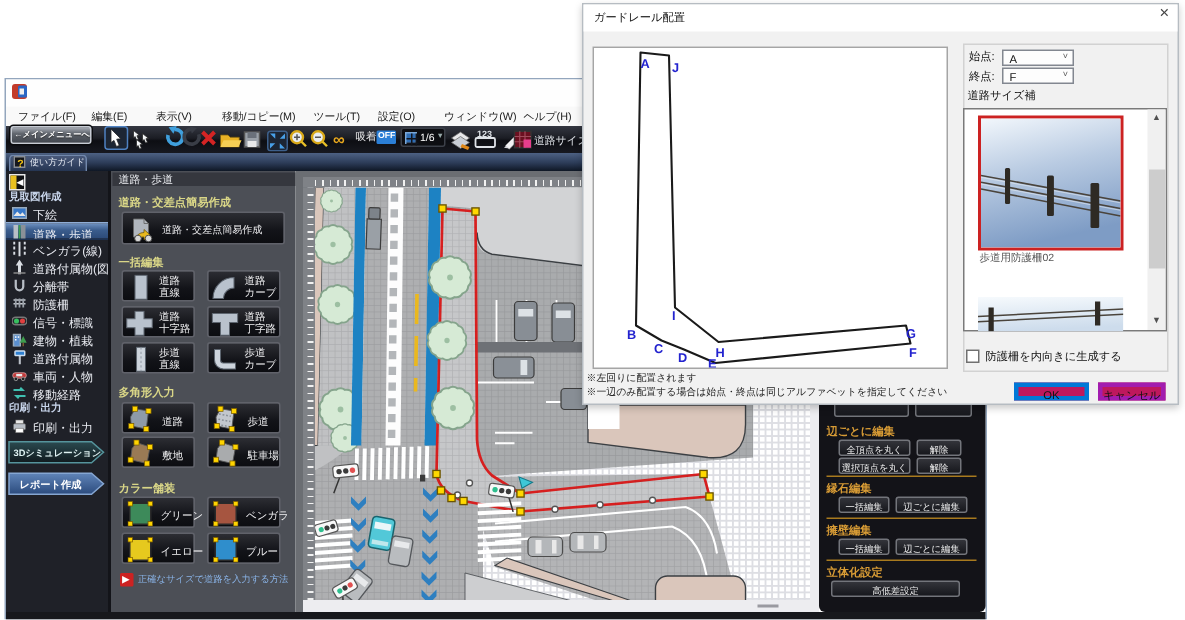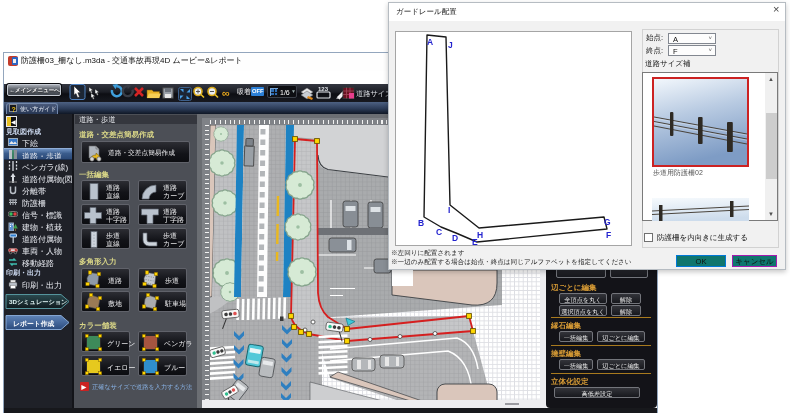--- a/index.html
+++ b/index.html
@@ -44,34 +44,43 @@
 #cwhite{position:absolute;left:210px;top:125px;width:330px;height:275px;background:#fff;
 background-image:linear-gradient(90deg,#dddee3 1px,transparent 1px),linear-gradient(#dddee3 1px,transparent 1px);
 background-size:4.35px 4.35px}
 #vscroll{position:absolute;left:540px;top:125px;width:6px;height:275px;background:#ededf0}
 #hscroll{position:absolute;left:202px;top:400px;width:344px;height:8px;background:#ededf0}
 #botbar{position:absolute;left:4px;top:408px;width:653px;height:5px;background:#17181c}
 
 #dlg{position:absolute;left:388px;top:2px;width:398px;height:268px;background:#f1f1f1;
 border:1px solid #b6bcc2;box-shadow:0 2px 5px rgba(0,0,0,.22)}
 #dlgtitle{position:absolute;left:389px;top:3px;width:396px;height:18px;background:#fff}
-.win-btn{position:absolute;background:#0f766e;border:1px solid #a21caf;font-size:7.5px;color:#111;text-align:center;white-space:nowrap}
+.win-btn{position:absolute;background:#be185d;border:3px solid #a21caf;font-size:7.5px;color:#111;text-align:center;white-space:nowrap}
 .combo{position:absolute;width:48px;height:11px;background:#fdfdfd;border:1px solid #828790;font-size:7.5px;color:#111}
 .combo i{position:absolute;right:3px;top:1px;font-style:normal;color:#555;font-size:6px}
 .combo b{position:absolute;left:4px;top:1px;font-weight:normal}
 </style></head><body>
 <div id="stage">
 
 <div id="win"></div>
 <div id="titlebar"></div>
 <div class="abs" style="left:8px;top:56px;width:10px;height:10px;background:#c23b2a;border-radius:2px;overflow:hidden">
  <div class="abs" style="left:4px;top:1px;width:6px;height:8px;background:#2b66c4;border-radius:1px"></div>
  <div class="abs" style="left:5px;top:3px;width:3px;height:4px;background:#eee"></div>
 </div>
-<div class="t" style="left:21px;top:57px;font-size:8px;color:#101010">防護柵03_柵なし.m3da - 交通事故再現4D ムービー&amp;レポート</div>
+<div id="menubar">
+ <span style="left:8px">ファイル(F)</span>
+      <span style="left:57px">編集(E)</span>
+ <span style="left:100px">表示(V)</span>
+      <span style="left:144px">移動/コピー(M)</span>
+ <span style="left:205px">ツール(T)</span>
+      <span style="left:248px">設定(O)</span>
+ <span style="left:292px">ウィンドウ(W)</span>
+      <span style="left:345px">ヘルプ(H)</span>
+</div>
 <div id="toolbar"></div>
 
 <div class="abs" style="left:7px;top:84px;width:54px;height:12px;border:1px solid #c7ccd4;border-radius:2px;
 background:linear-gradient(#a6abb4,#62676f 40%,#41464e);box-shadow:0 0 0 1px #0a0b0e">
  <div class="t" style="left:1.5px;top:3px;font-size:5.5px;color:#fff;font-weight:bold;text-shadow:0 1px 1px #222">←メインメニューへ</div>
     </div>
 <svg class="abs" style="left:69px;top:84px" width="320" height="17" viewBox="0 0 320 17">
  <rect x="1" y="0.5" width="15" height="15" rx="2" fill="#1d2634" stroke="#4f82c2"></rect>
  <path d="M5 2 L11.5 8.5 L8.8 8.8 L10.5 13 L8.6 13.6 L7 9.6 L5 11 Z" fill="#fff" stroke="#222" stroke-width="0.5"></path>
  <g fill="#f4f6f8" stroke="#222" stroke-width="0.5">

